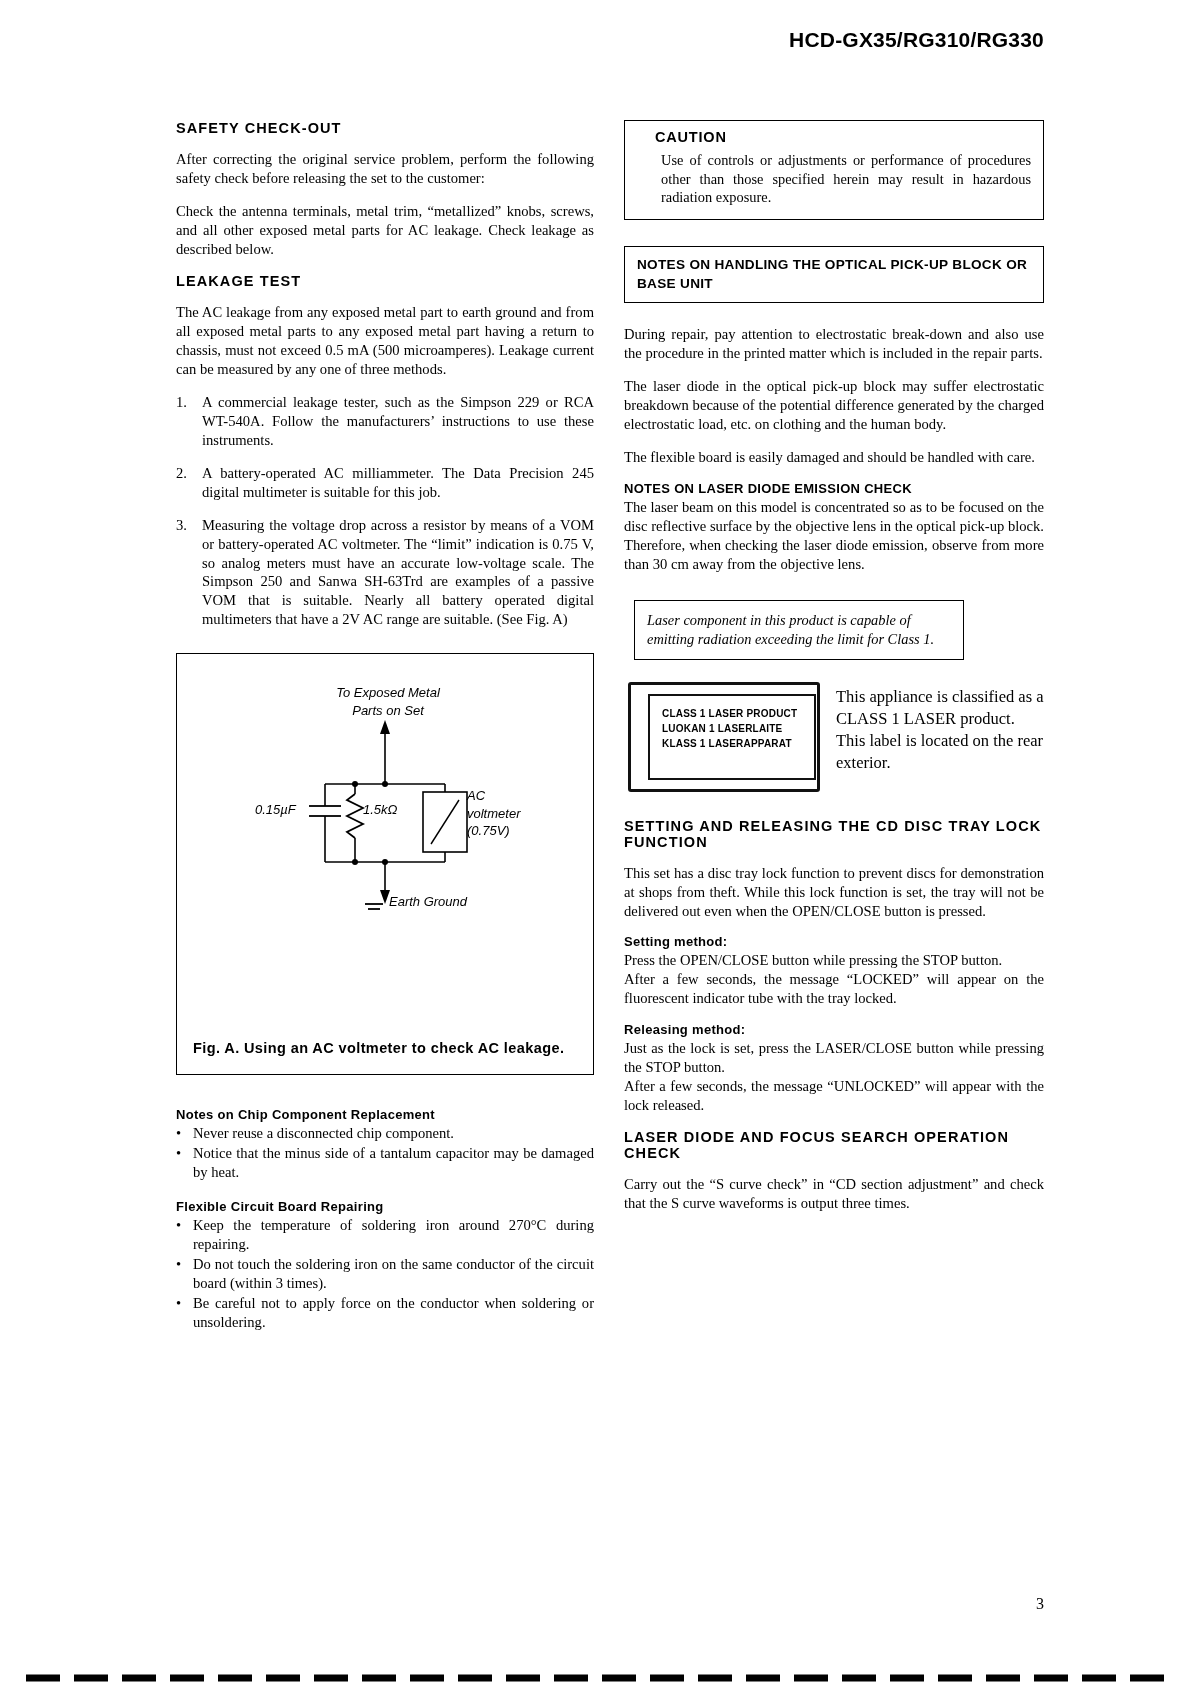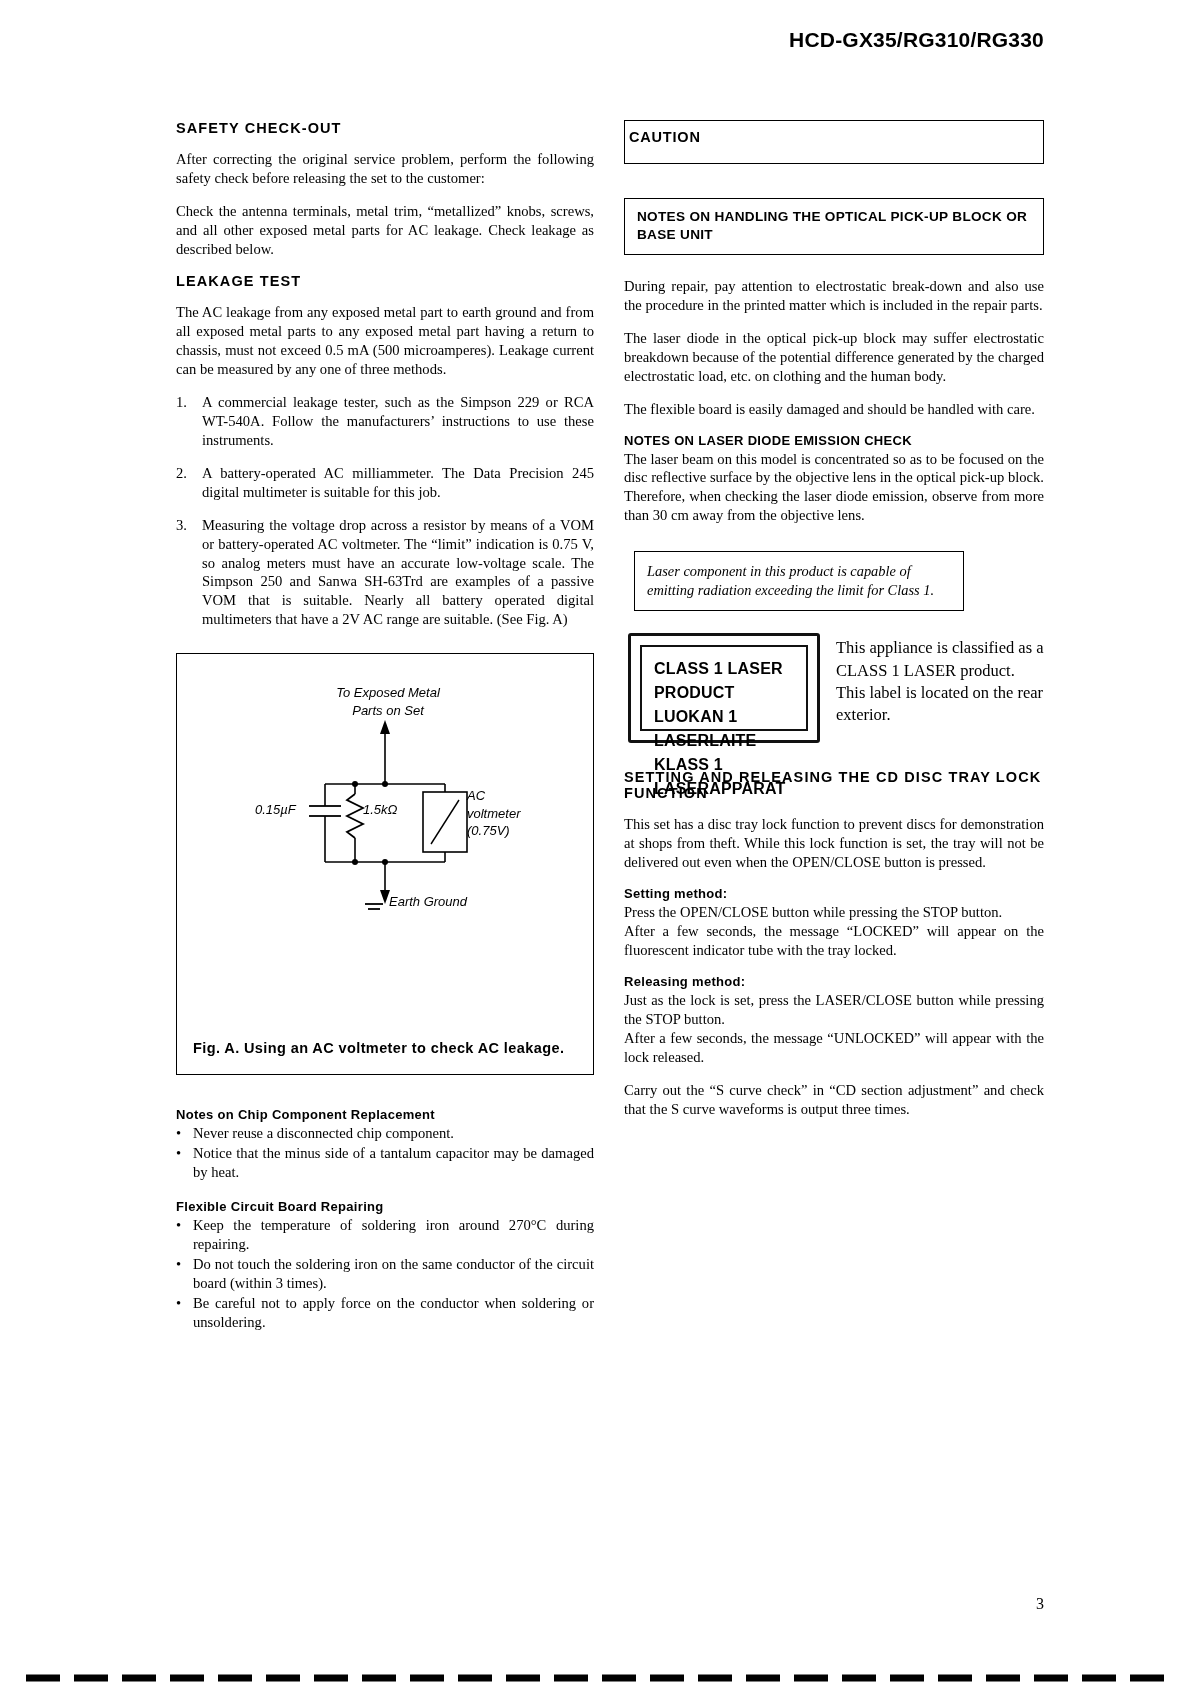--- a/index.html
+++ b/index.html
@@ -102,22 +102,22 @@
     position: relative;
     margin-bottom: 1px;
   }
   ul.bullets li .bul {
     position: absolute;
     left: 0;
     top: 0;
   }
   .caution-box {
     border: 1px solid #000;
-    padding: 8px 12px 12px 4px;
-    margin-bottom: 34px;
+    padding: 8px 12px 12px 30px;
+    margin-bottom: 26px;
   }
   .caution-box .hdr {
     font-family: "Liberation Sans", sans-serif;
     font-weight: bold;
     font-size: 14.5px;
     letter-spacing: 0.8px;
     margin-bottom: 6px;
   }
   .caution-box .txt {
     font-size: 14.4px;
@@ -163,24 +163,25 @@
     padding: 9px;
     margin-right: 16px;
     flex: 0 0 auto;
   }
   .laser-label-inner {
     border: 2px solid #111;
     width: 100%;
     height: 100%;
     padding: 10px 12px 0 12px;
     font-family: "Liberation Sans", sans-serif;
-    font-size: 16px;
+    font-size: 10px;
     font-weight: bold;
     line-height: 1.50;
     letter-spacing: 0.2px;
+    margin-left: 8px;
   }
   .label-caption {
     font-family: "Liberation Serif", serif;
     font-size: 16.5px;
     line-height: 1.34;
     padding-top: 4px;
   }
   
   .figure-box {
     border: 1px solid #000;
@@ -359,20 +360,21 @@
         <span class="bul">•</span>
         <span>Be careful not to apply force on the conductor when soldering or unsoldering.</span>
       </li>
     </ul>
   </div>
 
   <div class="col-right">
 
     <div class="caution-box">
       <div class="hdr">CAUTION</div>
+      <div class="txt">Use of controls or adjustments or performance of procedures other than those specified herein may result in hazardous radiation exposure.</div>
     </div>
 
     <div class="notes-box">
       <div class="hdr">NOTES ON HANDLING THE OPTICAL PICK-UP BLOCK OR BASE UNIT</div>
     </div>
 
     <p class="body">During repair, pay attention to electrostatic break-down and also use the procedure in the printed matter which is included in the repair parts.</p>
     <p class="body">The laser diode in the optical pick-up block may suffer electrostatic breakdown because of the potential difference generated by the charged electrostatic load, etc. on clothing and the human body.</p>
     <p class="body">The flexible board is easily damaged and should be handled with care.</p>
 
@@ -398,20 +400,21 @@
     <p class="body">This set has a disc tray lock function to prevent discs for demonstration at shops from theft. While this lock function is set, the tray will not be delivered out even when the OPEN/CLOSE button is pressed.</p>
 
     <h3 class="sect-small">Setting method:</h3>
     <p class="body tight">Press the OPEN/CLOSE button while pressing the STOP button.</p>
     <p class="body">After a few seconds, the message “LOCKED” will appear on the fluorescent indicator tube with the tray locked.</p>
 
     <h3 class="sect-small">Releasing method:</h3>
     <p class="body tight">Just as the lock is set, press the LASER/CLOSE button while pressing the STOP button.</p>
     <p class="body">After a few seconds, the message “UNLOCKED” will appear with the lock released.</p>
 
+    <h2 class="sect">LASER  DIODE  AND  FOCUS  SEARCH  OPERATION CHECK</h2>
     <p class="body">Carry out the “S curve check” in “CD section adjustment” and check that the S curve waveforms is output three times.</p>
   </div>
 
   <div class="page-number">3</div>
 
   <svg class="bottom-dashes" width="1192" height="10" viewBox="0 0 1192 10">
     <line x1="26" y1="5" x2="1166" y2="5" stroke="#000" stroke-width="7" stroke-dasharray="34 14"></line>
   </svg>
 
 </div>

